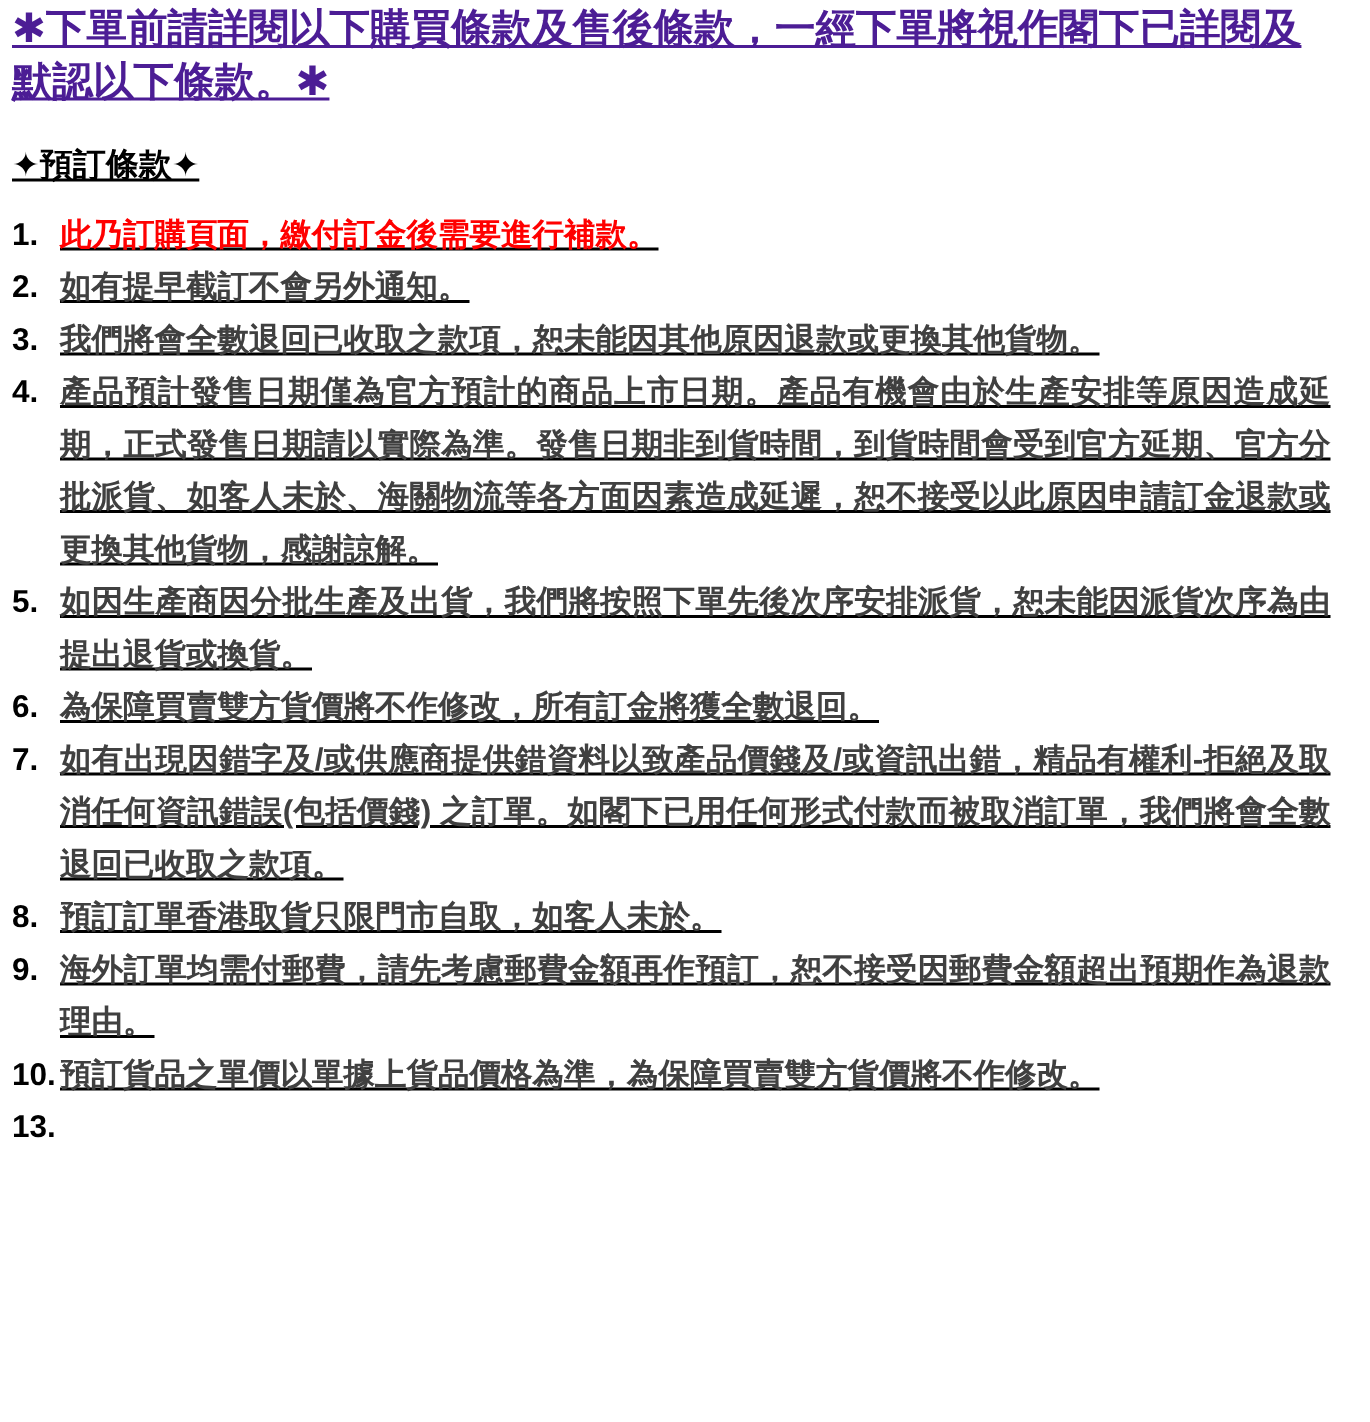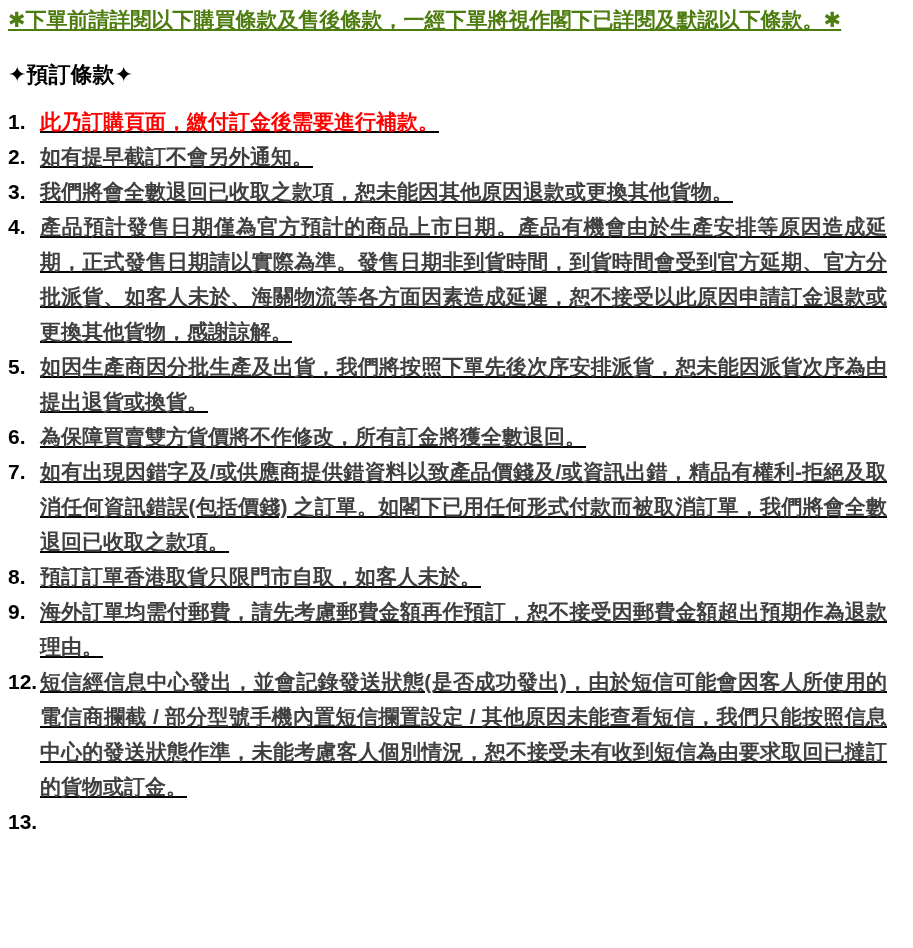--- a/index.html
+++ b/index.html
@@ -15,31 +15,32 @@
     font-family: "Liberation Sans", "DejaVu Sans", sans-serif;
     font-weight: bold;
     color: #000000;
     font-size: 21px;
   }
   .page {
     padding: 2px 26px 10px 8px;
   }
   .notice {
     margin: 0;
-    font-size: 21px;
+    font-size: 27px;
     line-height: 35px;
-    color: #4d7c0f;
+    color: #4c1d95;
     text-decoration: underline;
     font-weight: bold;
   }
   .section-title {
     margin: 20px 0 0 0;
     font-size: 22px;
     line-height: 35px;
     color: #000000;
+    text-decoration: underline;
     font-weight: bold;
     display: inline-block;
   }
   .terms-list {
     list-style: none;
     margin: 12px 0 0 0;
     padding: 0;
   }
   .terms-list li {
     display: flex;
@@ -98,21 +99,21 @@
       </li>
       <li>
         <span class="num">8.</span>
         <span class="term-text"><span class="seg-normal">預訂訂單香港取貨只限門市自取，如客人未於。</span></span>
       </li>
       <li>
         <span class="num">9.</span>
         <span class="term-text"><span class="seg-normal">海外訂單均需付郵費，請先考慮郵費金額再作預訂，恕不接受因郵費金額超出預期作為退款理由。</span></span>
       </li>
       <li>
-        <span class="num">12.</span>
-        <span class="term-text"><span class="seg-normal">短信經信息中心發出，並會記錄發送狀態(是否成功發出)，由於短信可能會因客人所使用的電信商攔截 / 部分型號手機內置短信攔置設定 / 其他原因未能查看短信，我們只能按照信息中心的發送狀態作準，未能考慮客人個別情況，恕不接受未有收到短信為由要求取回已撻訂的貨物或訂金。</span></span>
+        <span class="num">10.</span>
+        <span class="term-text"><span class="seg-normal">預訂貨品之單價以單據上貨品價格為準，為保障買賣雙方貨價將不作修改。</span></span>
       </li>
       <li>
         <span class="num">13.</span>
         <span class="term-text"></span>
       </li>
     </ol>
 </div>
 
 </body></html>

